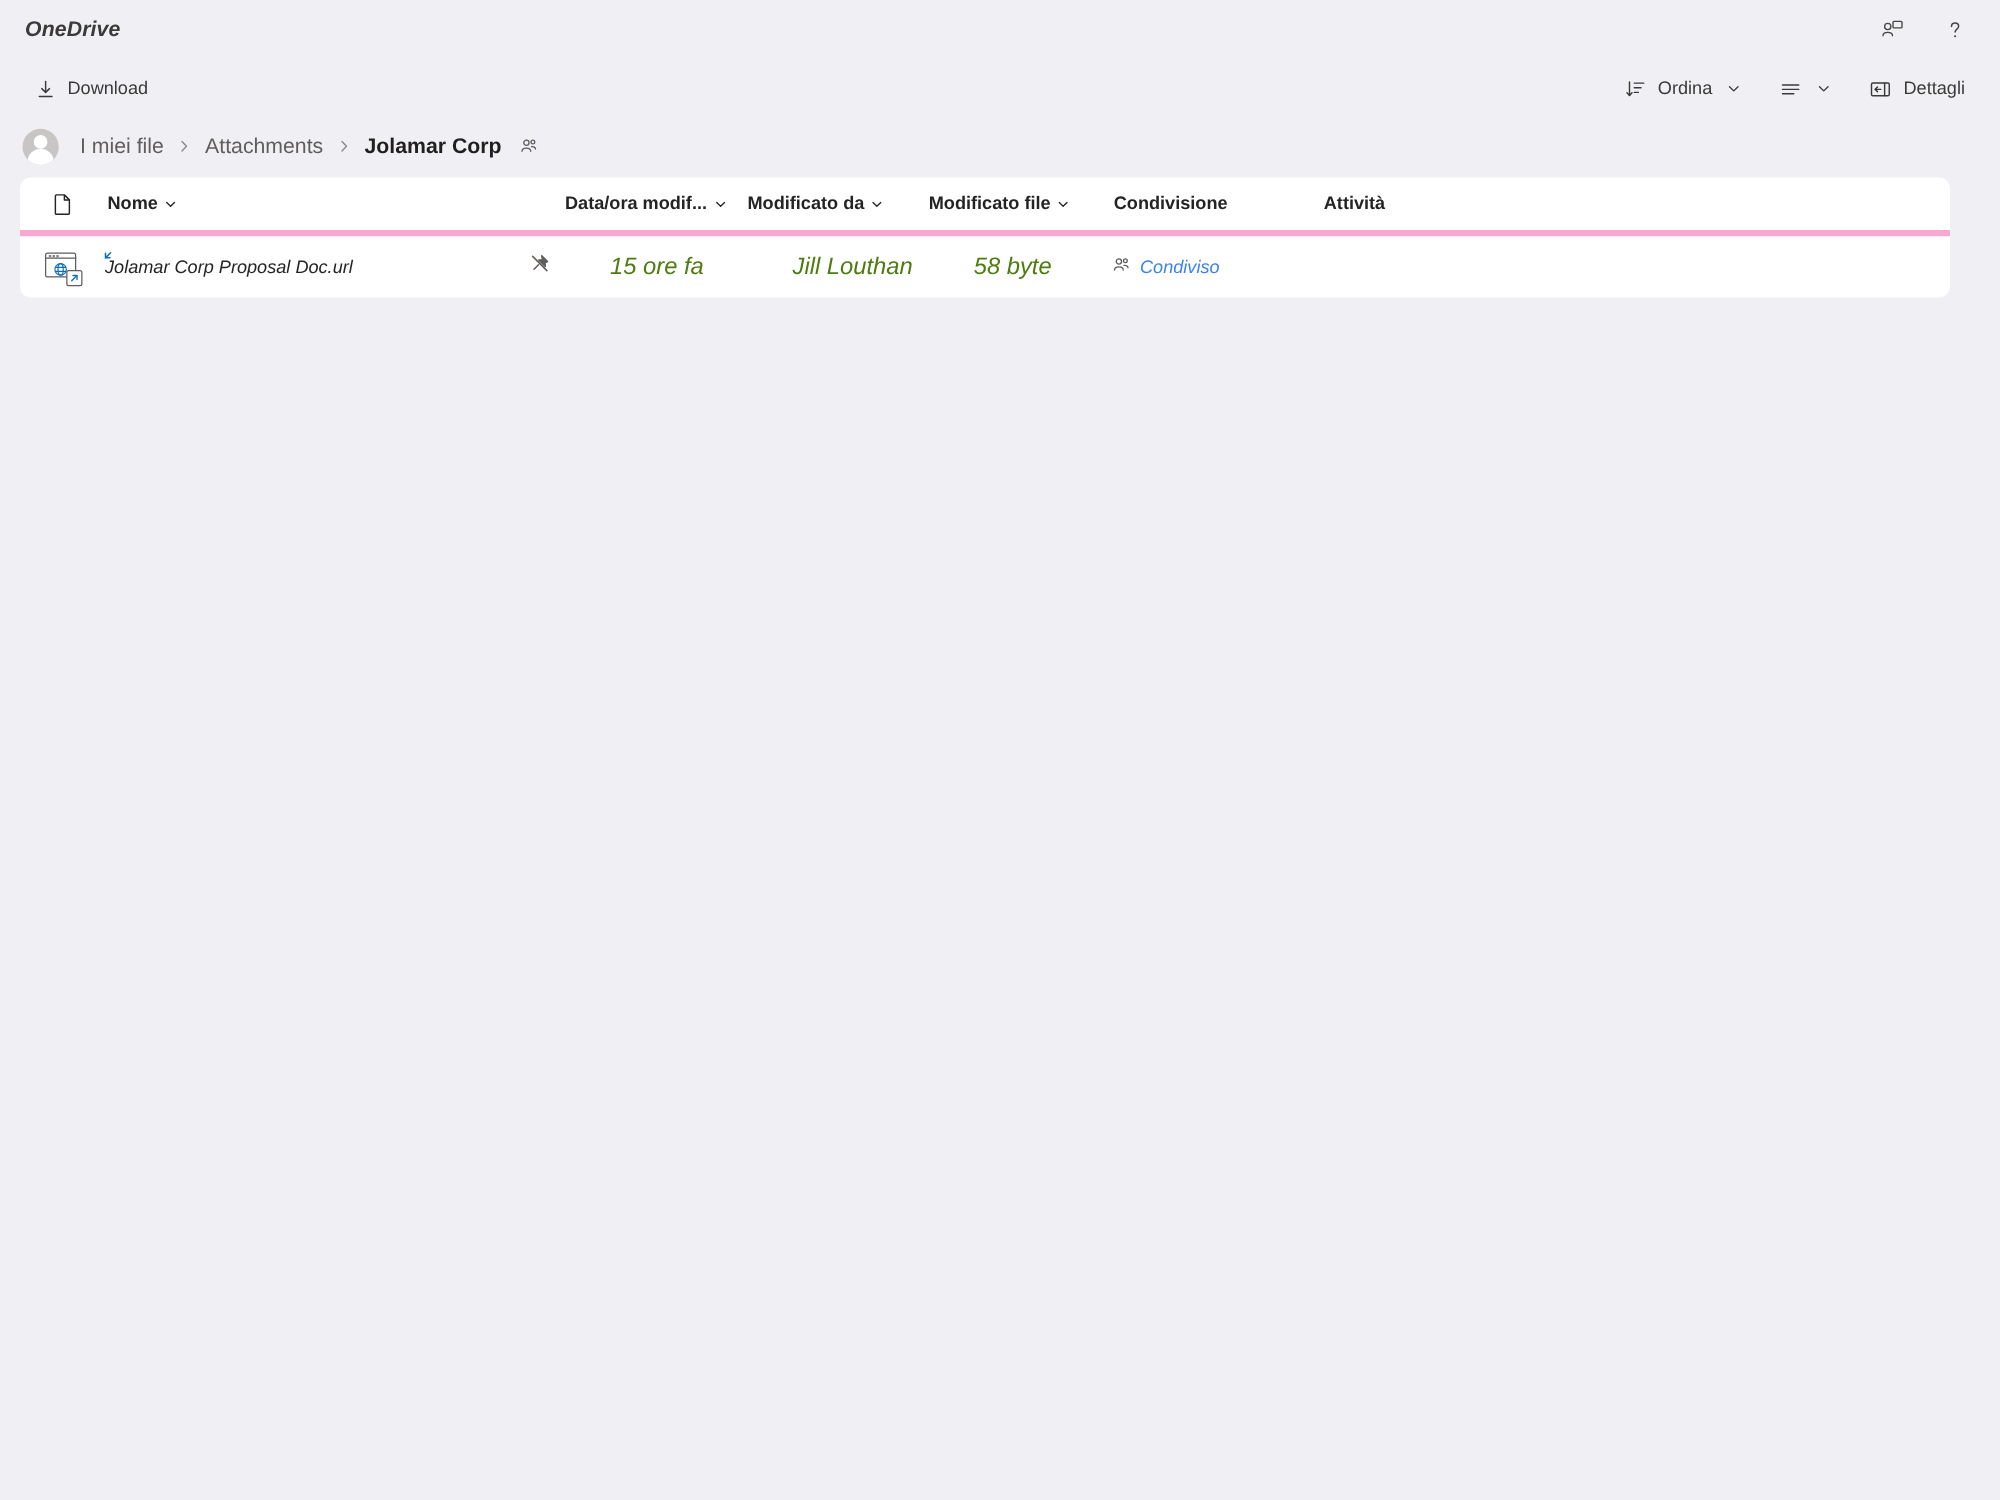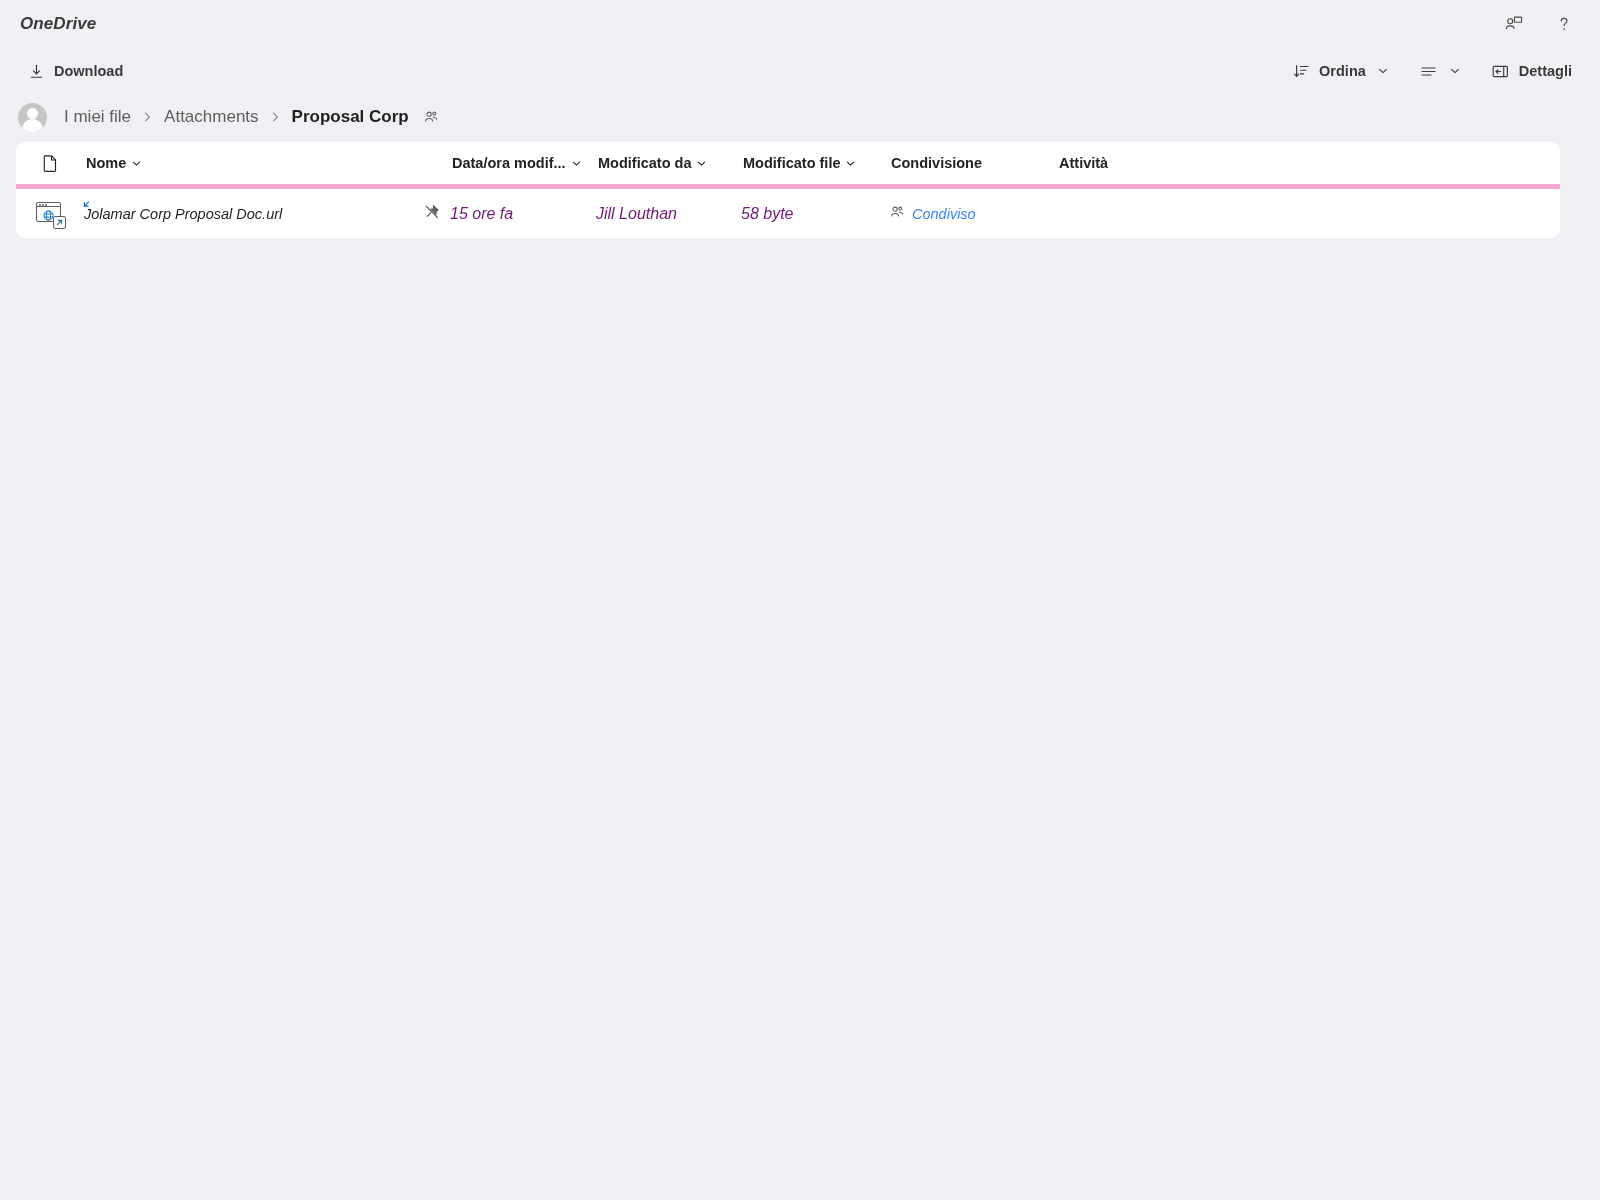--- a/index.html
+++ b/index.html
@@ -66,21 +66,20 @@
     display: flex;
     align-items: center;
     gap: 9px;
     height: 34px;
     padding: 0 10px;
     border-radius: 4px;
     font-size: 14.5px;
     color: #3b3a39;
     cursor: pointer;
     white-space: nowrap;
-    font-weight: bold;
   }
   .cmd-btn .glyph {
     display: flex;
     align-items: center;
     justify-content: center;
     color: #3b3a39;
   }
   .chev {
     display: inline-flex;
     align-items: center;
@@ -190,25 +189,26 @@
     cursor: pointer;
     padding: 4px 2px;
     border-radius: 3px;
     white-space: nowrap;
     overflow: hidden;
   }
   .hdr-cell.plain { cursor: default; }
   .hdr-cell .chev-sm { color: #242424; display: inline-flex; align-items: center; }
 
   .cell-text {
-    font-size: 16px;
-    color: #701a75;
+    font-size: 19px;
+    color: #4d7c0f;
     white-space: nowrap;
     overflow: hidden;
     text-overflow: ellipsis;
+    margin-left: 38px;
   }
   .file-name {
     font-size: 14.5px;
     color: #242424;
     white-space: nowrap;
   }
   .share-cell {
     display: flex;
     align-items: center;
     gap: 7px;
@@ -372,21 +372,21 @@
     <svg width="11" height="12" viewBox="0 0 11 12" fill="none" stroke="#8a8886" stroke-width="1.1" stroke-linecap="round" stroke-linejoin="round">
       <path d="M3.6 2.2L7.2 6l-3.6 3.8"></path>
     </svg>
   </span>
   <span class="crumb">Attachments</span>
   <span class="crumb-sep">
     <svg width="11" height="12" viewBox="0 0 11 12" fill="none" stroke="#8a8886" stroke-width="1.1" stroke-linecap="round" stroke-linejoin="round">
       <path d="M3.6 2.2L7.2 6l-3.6 3.8"></path>
     </svg>
   </span>
-  <span class="crumb current">Proposal Corp</span>
+  <span class="crumb current">Jolamar Corp</span>
   <span class="crumb-shared-icon">
     <svg width="16" height="16" viewBox="0 0 16 16" fill="none" stroke="#605e5c" stroke-width="1.05">
       <circle cx="6.1" cy="5.2" r="2.1"></circle>
       <path d="M2.6 12c0-1.55 1.57-2.55 3.5-2.55S9.6 10.45 9.6 12" stroke-linecap="round"></path>
       <circle cx="11.3" cy="4.6" r="1.5"></circle>
       <path d="M10.2 8.3c1.6-.25 3.2.55 3.2 1.9" stroke-linecap="round"></path>
     </svg>
   </span>
 </div>
 

